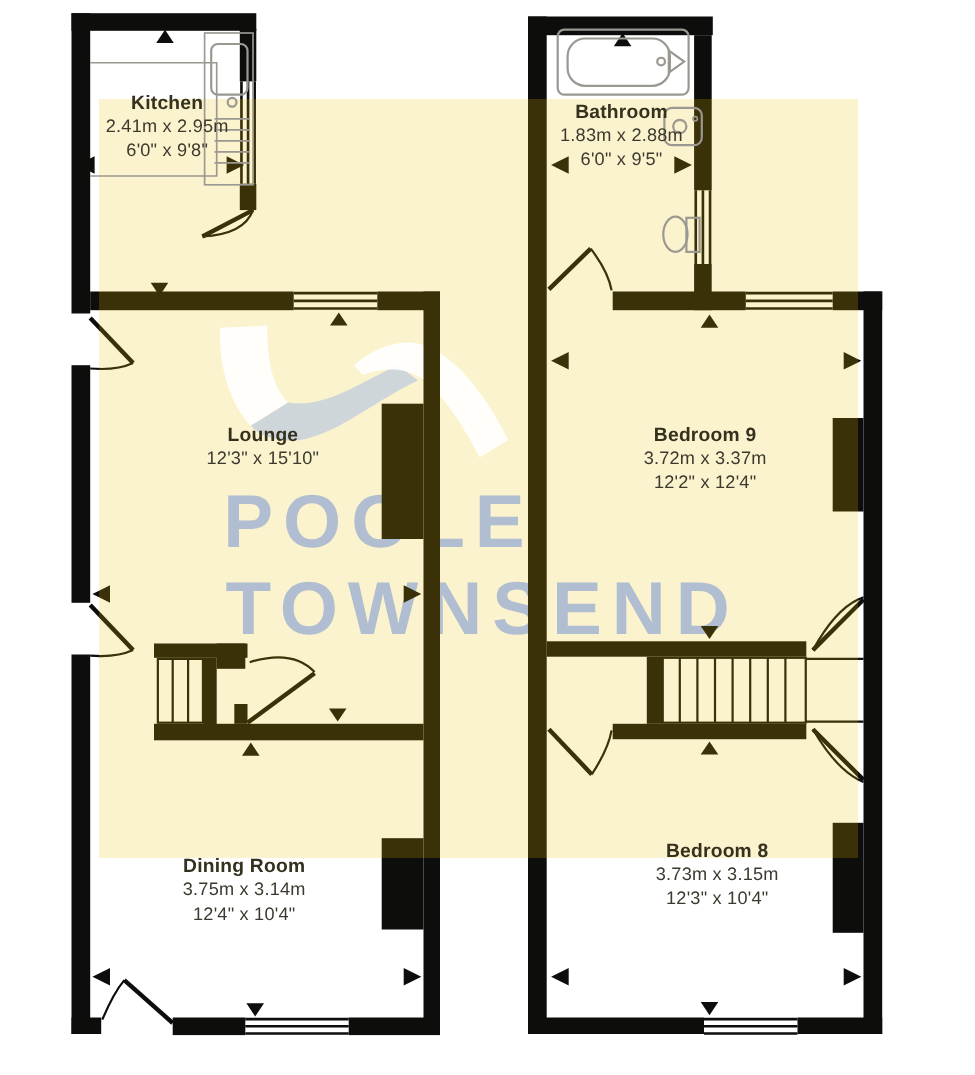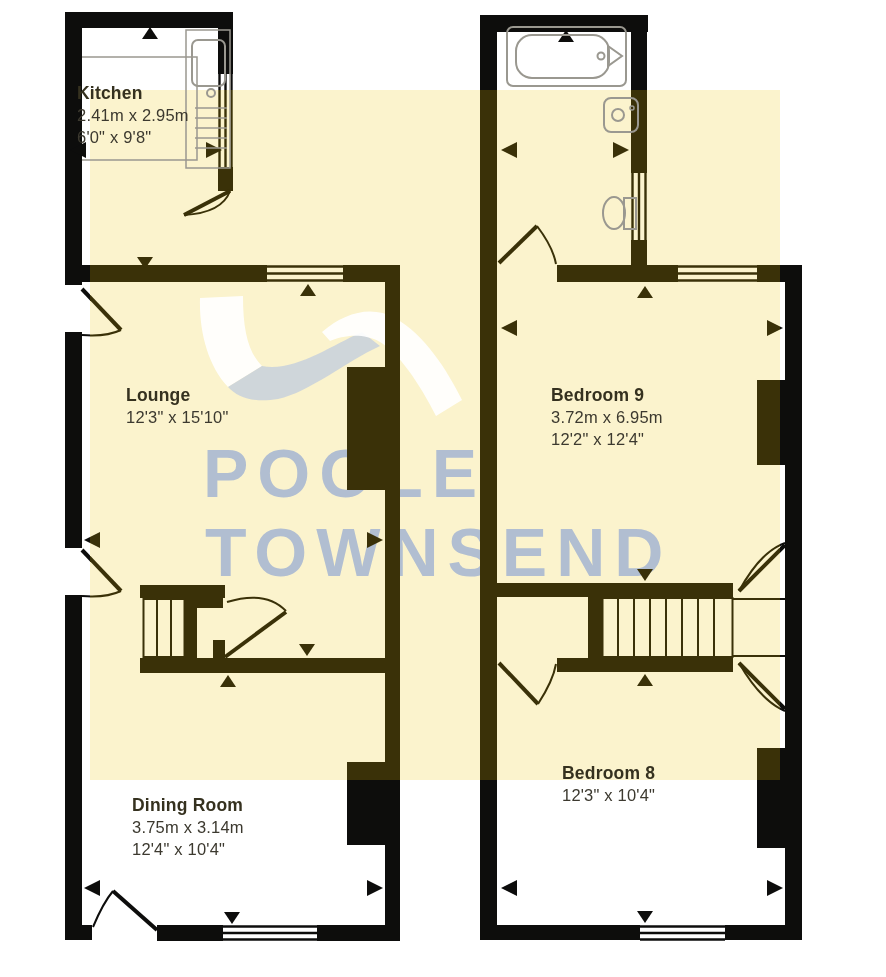--- a/index.html
+++ b/index.html
@@ -1,21 +1,21 @@
 <!DOCTYPE html>
 <html><head>
 <meta charset="utf-8">
 <style>
   html,body{margin:0;padding:0;background:#ffffff;}
   .canvas{position:relative;width:886px;height:977px;background:#ffffff;overflow:hidden;
           font-family:"Liberation Sans", sans-serif;}
   .canvas svg{position:absolute;left:0;top:0;}
   .plan-out{color:#0d0d0c;}
   .plan-in{color:#3a3108;}
-  .room-label{position:absolute;text-align:left;color:#3c392f;line-height:22px;
+  .room-label{position:absolute;text-align:center;color:#3c392f;line-height:22px;
               font-size:16.5px;letter-spacing:0.2px;z-index:5;}
   .room-label .rname{font-weight:bold;font-size:17.5px;color:#35311f;}
   .wm-text{font-weight:bold;letter-spacing:9px;fill:#aebcd2;opacity:0.95;
            font-family:"Liberation Sans", sans-serif;font-size:68px;}
 </style>
 </head>
 <body>
 
 <div class="canvas">
 
@@ -233,36 +233,42 @@
   <use href="#plan" class="plan-out" mask="url(#outm)"></use>
   <use href="#plan" class="plan-in" clip-path="url(#inc)"></use>
 </svg>
 
 <div class="room-label" style="left:77px;top:82px;width:150px;">
   <div class="rname">Kitchen</div>
   <div>2.41m x 2.95m</div>
   <div>6'0" x 9'8"</div>
 </div>
 
-
-<div class="room-label" style="left:126px;top:384px;width:180px;">
+<div class="room-label" style="left:490px;top:90px;width:150px;">
+  <div class="rname">Bathroom</div>
+  <div>1.83m x 2.88m</div>
+  <div>6'0" x 9'5"</div>
+</div>
+
+<div class="room-label" style="left:149px;top:384px;width:180px;">
   <div class="rname">Lounge</div>
   <div>12'3" x 15'10"</div>
 </div>
 
 <div class="room-label" style="left:551px;top:384px;width:180px;">
   <div class="rname">Bedroom 9</div>
-  <div>3.72m x 6.95m</div>
+  <div>3.72m x 3.37m</div>
   <div>12'2" x 12'4"</div>
 </div>
 
-<div class="room-label" style="left:132px;top:794px;width:180px;">
+<div class="room-label" style="left:132px;top:776px;width:180px;">
   <div class="rname">Dining Room</div>
   <div>3.75m x 3.14m</div>
   <div>12'4" x 10'4"</div>
 </div>
 
 <div class="room-label" style="left:562px;top:762px;width:180px;">
   <div class="rname">Bedroom 8</div>
+  <div>3.73m x 3.15m</div>
   <div>12'3" x 10'4"</div>
 </div>
 
 </div>
 
 </body></html>

